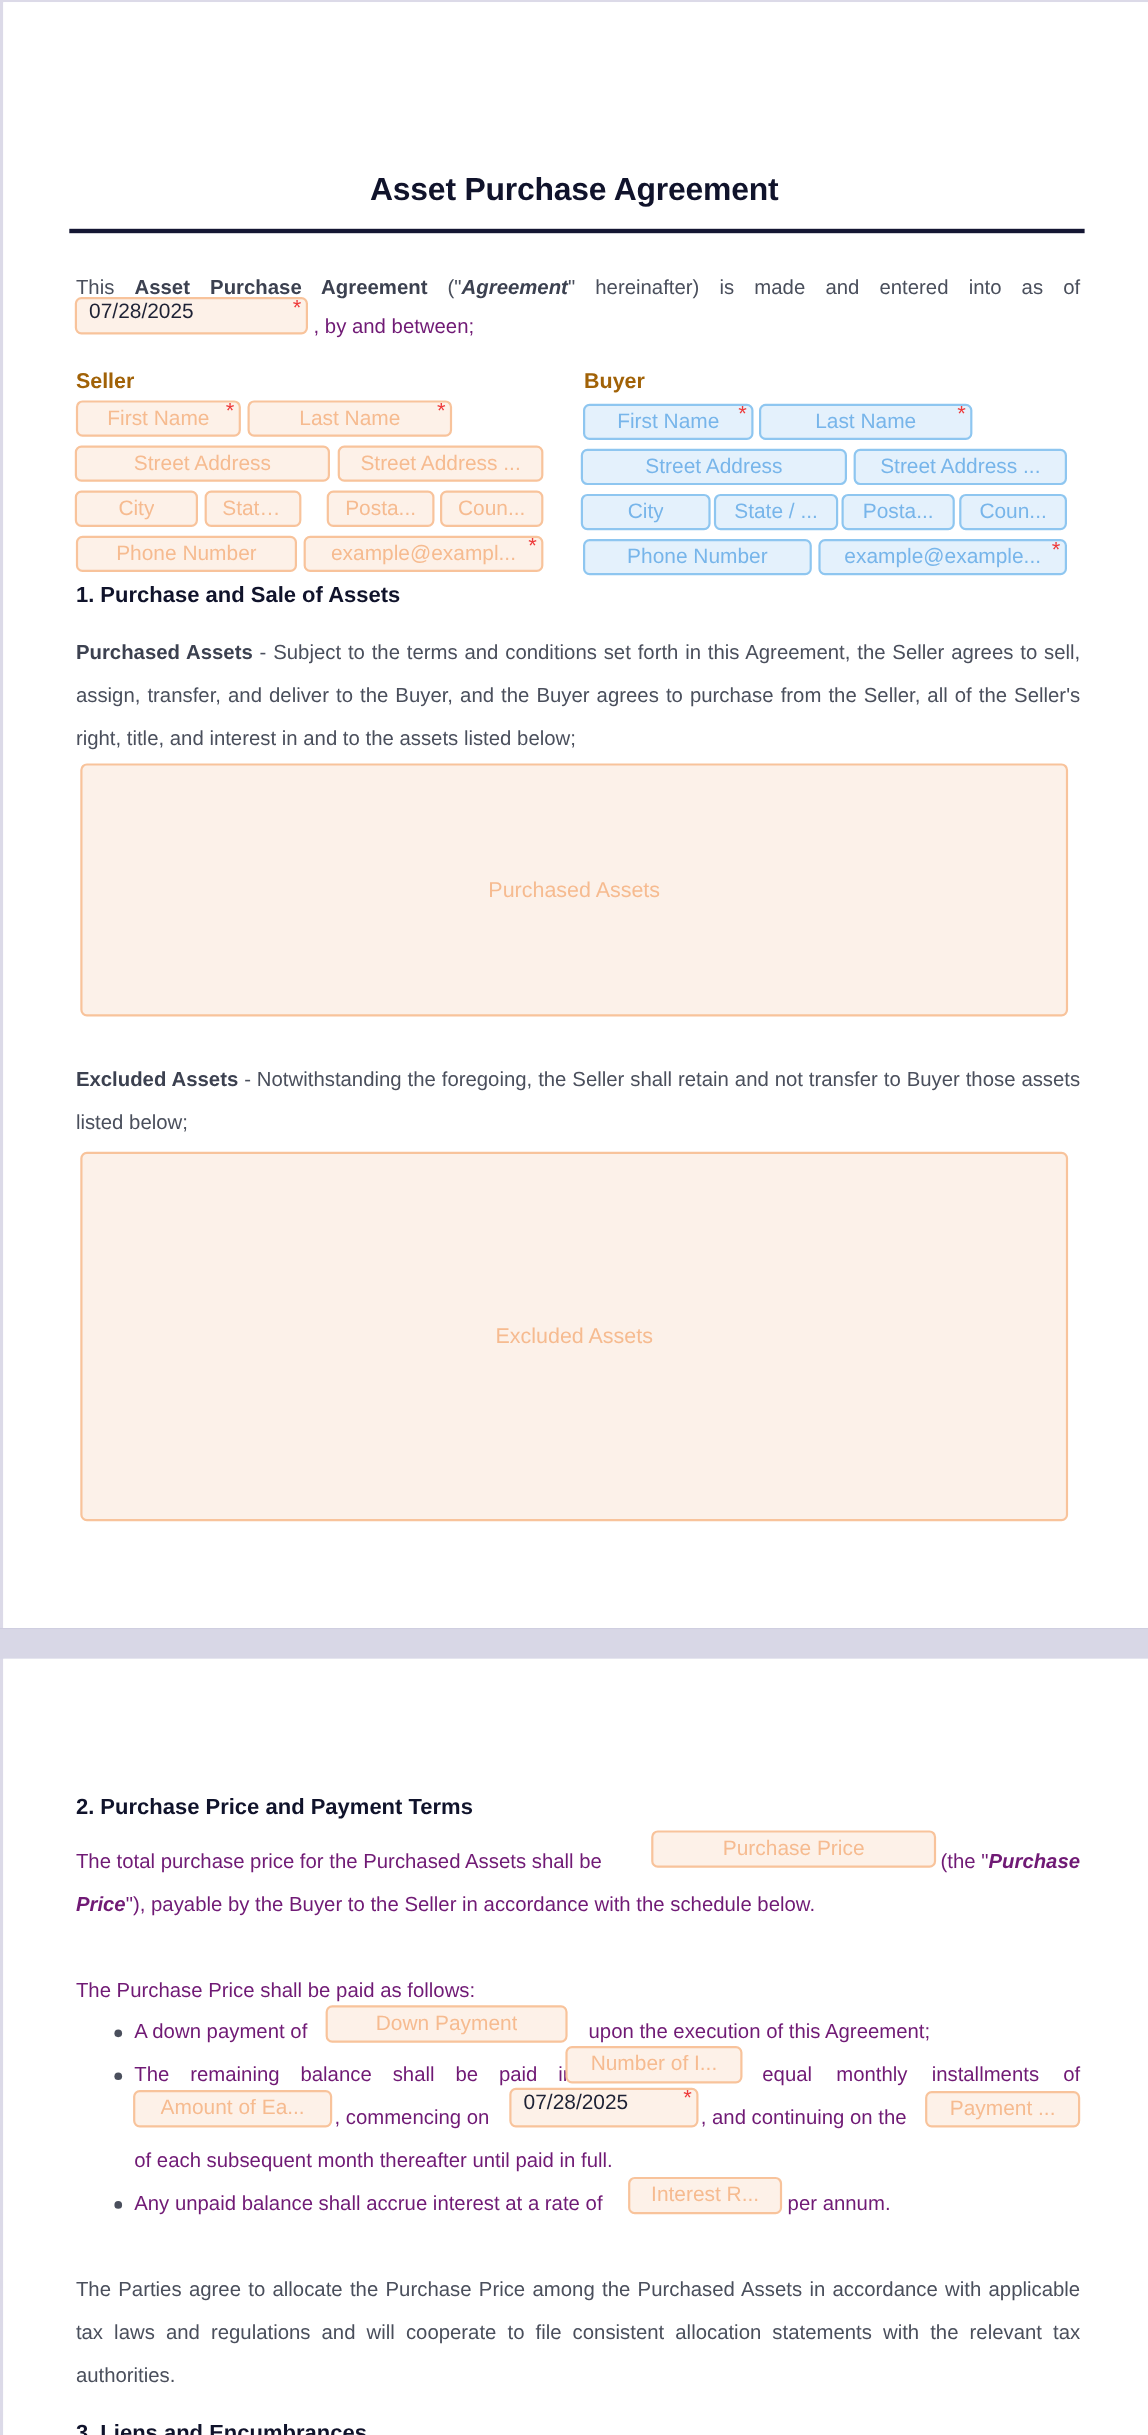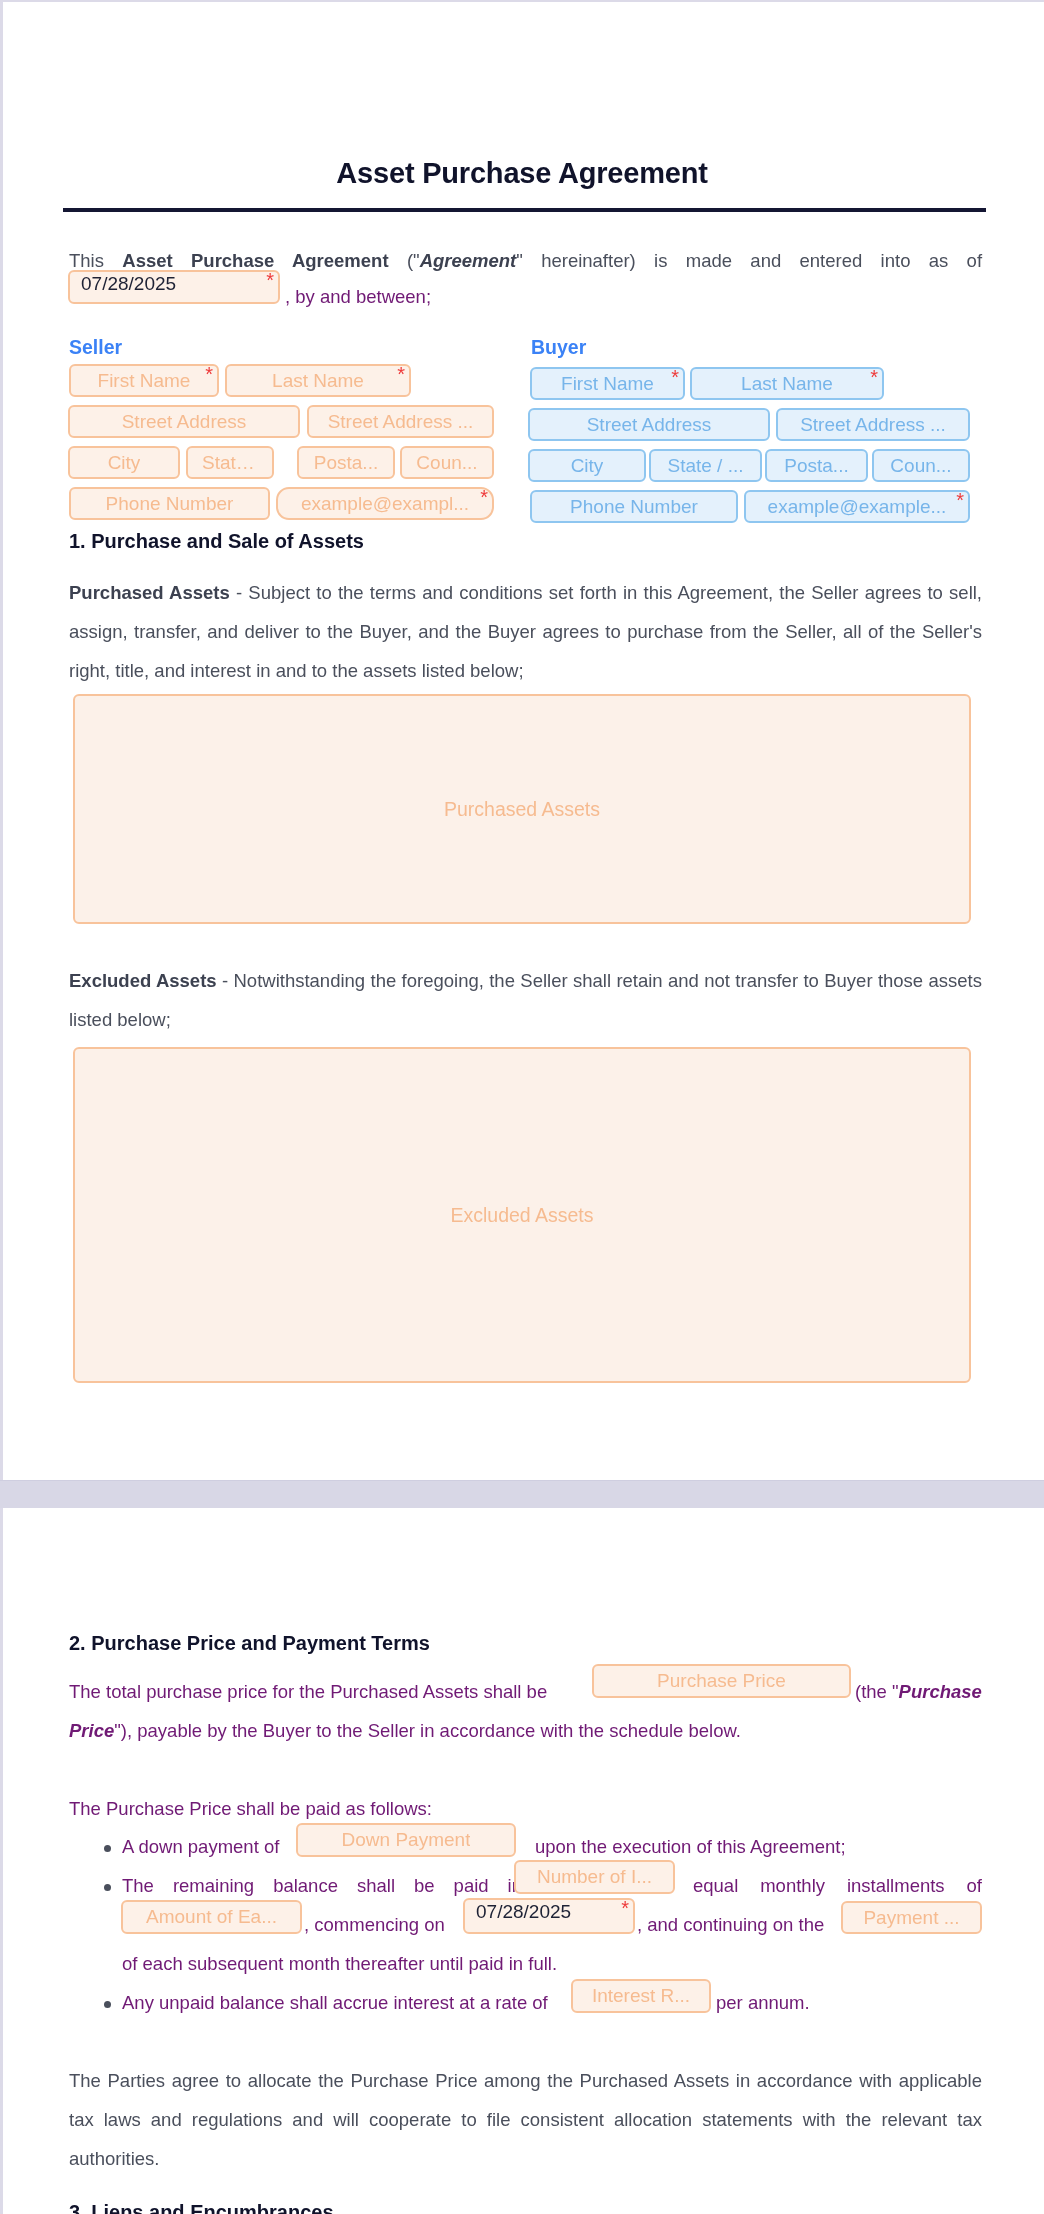--- a/index.html
+++ b/index.html
@@ -31,21 +31,21 @@
       position: absolute; border: 2px solid #f8c39b; background: #fdf1e8;
       border-radius: 6px; color: #f6bb90; font-size: 19px;
       display: flex; align-items: center; justify-content: center;
       white-space: nowrap; overflow: hidden; padding: 0 14px;
     }
     .field.blue { border-color: #8ec6f0; background: #e4f1fc; color: #77b5ea; }
     .field.date { color: #1e2235; justify-content: flex-start; align-items: flex-start; padding-left: 11px; padding-top: 1px; font-size: 19px; }
     .field .txt { overflow: hidden; text-overflow: ellipsis; }
     .req { position: absolute; right: 4px; top: -2px; color: #ee3b3b; font-size: 20px; line-height: 20px; }
 
-    .label-bold { position: absolute; font-size: 19.5px; font-weight: bold; color: #3b82f6; }
+    .label-bold { position: absolute; font-size: 19.5px; font-weight: bold; color: #a16207; }
     .section-h { position: absolute; left: 69px; font-size: 20px; font-weight: bold; color: #10132b; }
 
     .big-box {
       position: absolute; left: 73px; width: 898px; border: 2px solid #f8c39b;
       background: #fcf1e9; border-radius: 6px; display: flex; align-items: center; justify-content: center;
       color: #f6bb90; font-size: 19.5px;
     }
 
     .inline-text { position: absolute; font-size: 18.5px; color: #701a75; white-space: nowrap; }
     .bullet { position: absolute; width: 7px; height: 7px; border-radius: 50%; background: #4a4f5c; }
@@ -95,21 +95,21 @@
 </div>
 <div class="field" style="left:297px; top:446px; width:98px; height:33px;">
   <span class="txt">Posta...</span>
 </div>
 <div class="field" style="left:400px; top:446px; width:94px; height:33px;">
   <span class="txt">Coun...</span>
 </div>
 <div class="field" style="left:69px; top:487px; width:201px; height:33px;">
   <span class="txt">Phone Number</span>
 </div>
-<div class="field" style="left:276px; top:487px; width:218px; height:33px;border-radius:13px;">
+<div class="field" style="left:276px; top:487px; width:218px; height:33px;">
   <span class="txt">example@exampl...</span>
   <span class="req">*</span>
 </div>
 
 <div class="label-bold" style="left:531px; top:336px;">Buyer</div>
 <div class="field blue" style="left:530px; top:367px; width:155px; height:33px;">
   <span class="txt">First Name</span>
   <span class="req">*</span>
 </div>
 <div class="field blue" style="left:690px; top:367px; width:194px; height:33px;">

